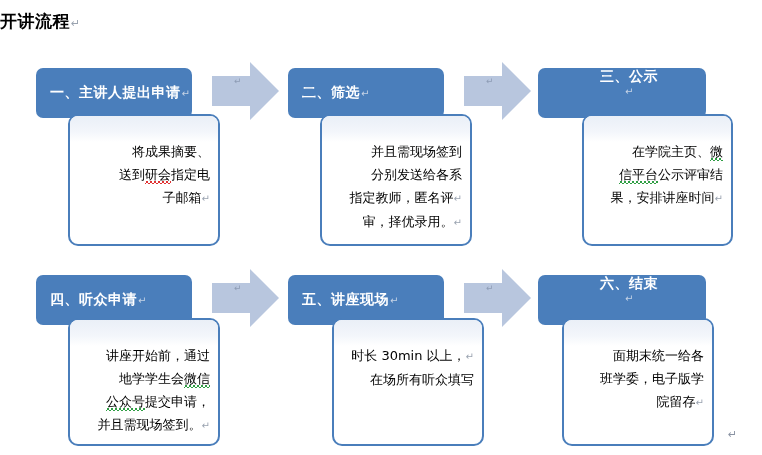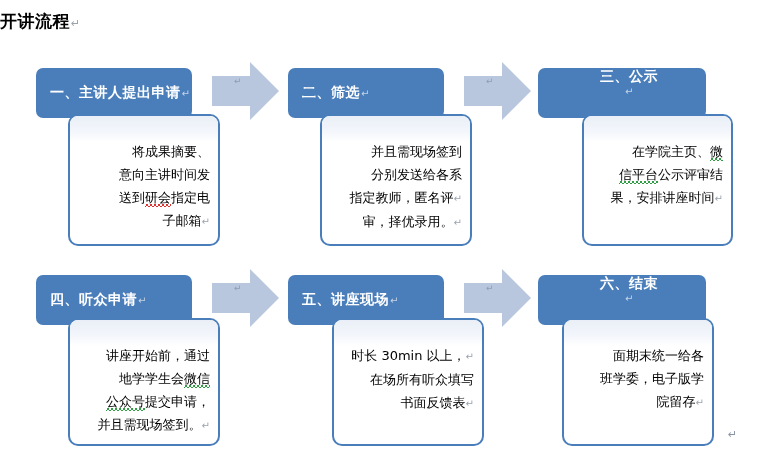--- a/index.html
+++ b/index.html
@@ -152,21 +152,20 @@
       <span class="arrow-mark">↵</span>
     </div>
     <div class="step">
       <div class="step-header" style="left: 36px; top: 68px; width: 156px; height: 50px; background: rgb(74, 126, 187);">
         <span>一、主讲人提出申请</span>
         <span class="pilcrow">↵</span>
       </div>
       <div class="step-body" style="left: 68px; top: 114px; width: 152px; height: 132px; border-color: rgb(74, 126, 187);">
         <div class="step-body-text">
           <div style="text-indent: 1.6em;"><span>将成果摘要、</span></div>
-          <div><span>意向主讲时间发</span></div>
           <div><span>送到</span><span class="sp-red">研会</span><span>指定电</span></div>
           <div><span>子邮箱</span><span class="pilcrow">↵</span></div>
         </div>
       </div>
     </div>
     <div class="arrow" style="left: 464px; top: 60px;">
       <svg width="68" height="62" viewBox="0 0 68 62">
         <path d="M0 16 L38 16 L38 2 L67 31 L38 60 L38 46 L0 46 Z" fill="#B8C6DE"></path>
       </svg>
       <span class="arrow-mark">↵</span>
@@ -226,21 +225,20 @@
     </div>
     <div class="step">
       <div class="step-header" style="left: 288px; top: 275px; width: 156px; height: 50px; background: rgb(74, 126, 187);">
         <span>五、讲座现场</span>
         <span class="pilcrow">↵</span>
       </div>
       <div class="step-body" style="left: 320px; top: 318px; width: 152px; height: 128px; border-color: rgb(74, 126, 187); margin-left: 12px;">
         <div class="step-body-text">
           <div><span>时长 30min 以上，</span><span class="pilcrow">↵</span></div>
           <div><span>在场所有听众填写</span></div>
-          <div><span>书面反馈表</span><span class="pilcrow">↵</span></div>
         </div>
       </div>
     </div>
     <div class="step">
       <div class="step-header" style="left: 538px; top: 275px; width: 168px; height: 50px; background: rgb(74, 126, 187); flex-direction: column;">
         <span>六、结束</span>
         <span class="pilcrow">↵</span>
       </div>
       <div class="step-body" style="left: 562px; top: 318px; width: 152px; height: 128px; border-color: rgb(74, 126, 187);">
         <div class="step-body-text">

